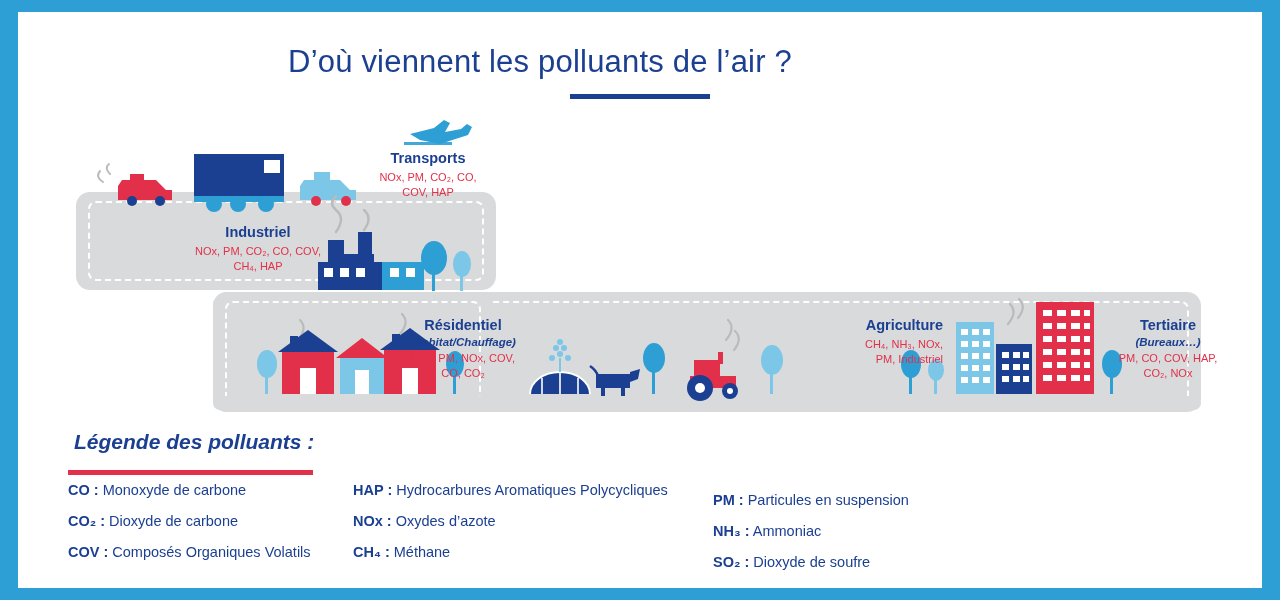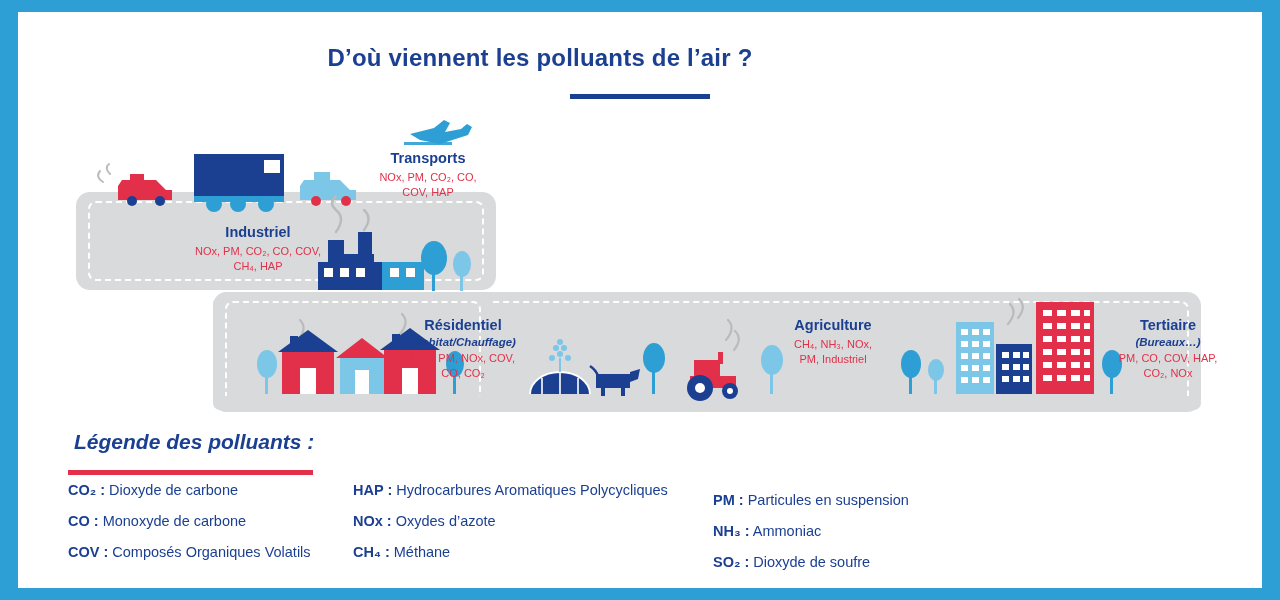--- a/index.html
+++ b/index.html
@@ -21,22 +21,22 @@
     height: 576px;
     background: #ffffff;
     box-sizing: border-box;
   }
   .title {
     position: absolute;
     left: 0;
     top: 32px;
     width: 1044px;
     text-align: center;
-    font-size: 24px;
-    font-weight: bold;
+    font-size: 31px;
+    font-weight: normal;
     color: #1b3f91;
     letter-spacing: 0.2px;
   }
   .title-underline {
     position: absolute;
     left: 50%;
     transform: translateX(-50%);
     top: 82px;
     width: 140px;
     height: 5px;
@@ -115,21 +115,21 @@
   .label .lpol {
     font-size: 11px;
     color: #e2304a;
     margin-top: 2px;
     line-height: 1.35;
   }
 
   .lbl-transports { left: 300px; top: 38px; width: 220px; }
   .lbl-industriel { left: 110px; top: 112px; width: 260px; }
   .lbl-residentiel { left: 335px; top: 205px; width: 220px; }
-  .lbl-agriculture { left: 705px; top: 205px; width: 220px; }
+  .lbl-agriculture { left: 705px; top: 205px; width: 220px; text-align: right; }
   .lbl-tertiaire { left: 1060px; top: 205px; width: 180px; }
 
   svg.art { position: absolute; left: 0; top: 0; overflow: visible; }
 
   
   .legend {
     position: absolute;
     left: 0;
     top: 408px;
     width: 1244px;
@@ -435,28 +435,28 @@
     </div>
   </div>
 
   <div class="legend">
     <div class="legend-title">Légende des polluants :</div>
     <div class="legend-underline"></div>
 
     <div class="legend-cols">
       <div class="legend-col c1">
         <div class="legend-item">
+          <span class="abbr">CO :</span>
+          <span class="def">Monoxyde de carbone</span>
+        </div>
+        <div class="legend-item">
           <span class="abbr">CO₂ :</span>
           <span class="def">Dioxyde de carbone</span>
         </div>
         <div class="legend-item">
-          <span class="abbr">CO :</span>
-          <span class="def">Monoxyde de carbone</span>
-        </div>
-        <div class="legend-item">
           <span class="abbr">COV :</span>
           <span class="def">Composés Organiques Volatils</span>
         </div>
       </div>
 
       <div class="legend-col c2">
         <div class="legend-item">
           <span class="abbr">HAP :</span>
           <span class="def">Hydrocarbures Aromatiques Polycycliques</span>
         </div>

